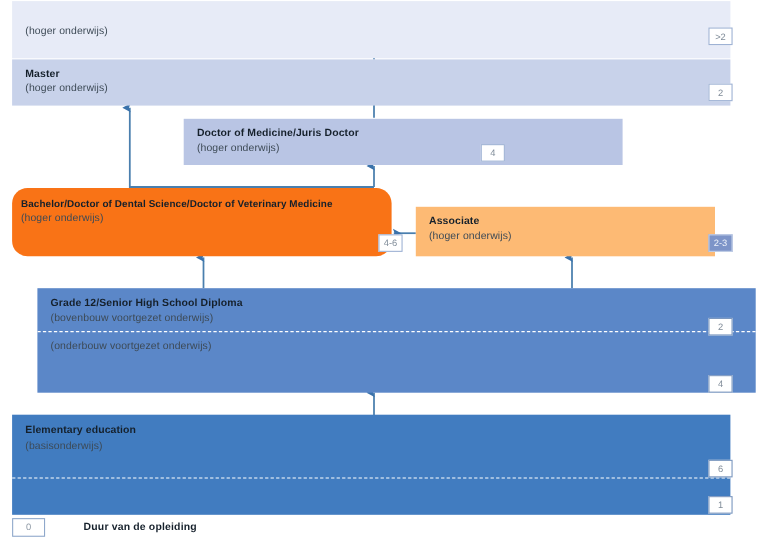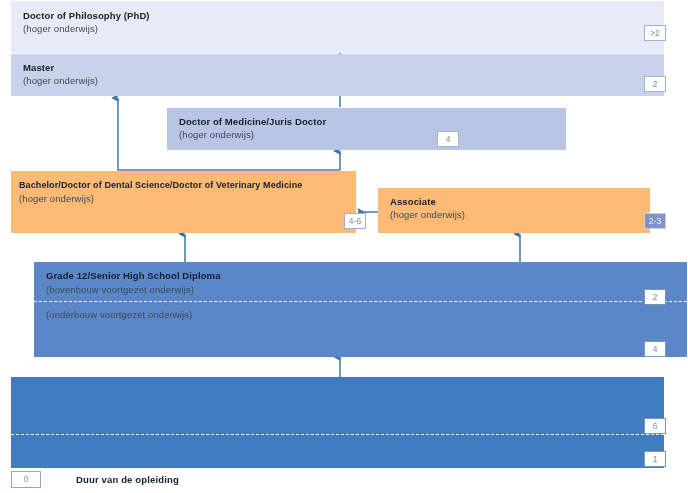--- a/index.html
+++ b/index.html
@@ -130,38 +130,37 @@
     <line x1="378" y1="212" x2="358" y2="212" stroke="#4a7fae" stroke-width="1.6" marker-end="url(#arrowLeftM)"></line>
 
     <line x1="185" y1="262" x2="185" y2="234" stroke="#4a7fae" stroke-width="1.6" marker-end="url(#arrowUp)"></line>
 
     <line x1="520" y1="262" x2="520" y2="234" stroke="#4a7fae" stroke-width="1.6" marker-end="url(#arrowUp)"></line>
 
     <line x1="340" y1="378" x2="340" y2="357" stroke="#4a7fae" stroke-width="1.6" marker-end="url(#arrowUp)"></line>
   </svg>
 
   <div class="level-box" style="left:11px; top:1px; width:653px; height:52px; background:#e7ebf7;">
-    <div class="box-title" style="left:12px; top:9px;">Doctor of Philosophy (PhD)</div>
     <div class="box-sub" style="left:12px; top:22px;">(hoger onderwijs)</div>
   </div>
   <div class="badge light-border" style="left:644px; top:25px;">&gt;2</div>
 
   <div class="level-box" style="left:11px; top:54px; width:653px; height:42px; background:#c8d2ea;">
     <div class="box-title" style="left:12px; top:8px;">Master</div>
     <div class="box-sub" style="left:12px; top:21px;">(hoger onderwijs)</div>
   </div>
   <div class="badge light-border" style="left:644px; top:76px;">2</div>
 
   <div class="level-box" style="left:167px; top:108px; width:399px; height:42px; background:#b9c5e4;">
     <div class="box-title" style="left:12px; top:8px;">Doctor of Medicine/Juris Doctor</div>
     <div class="box-sub" style="left:12px; top:21px;">(hoger onderwijs)</div>
   </div>
   <div class="badge light-border" style="left:437px; top:131px;">4</div>
 
-  <div class="level-box" style="left:11px; top:171px; width:345px; height:62px; background:#fdba74;">
+  <div class="level-box" style="left:11px; top:171px; width:345px; height:62px; background:#f97316;border-radius:14px;">
     <div class="box-title" style="left:8px; top:9px; font-size:9px;">Bachelor/Doctor of Dental Science/Doctor of Veterinary Medicine</div>
     <div class="box-sub" style="left:8px; top:22px;">(hoger onderwijs)</div>
   </div>
   <div class="badge light-border" style="left:344px; top:213px;">4-6</div>
 
   <div class="level-box" style="left:378px; top:188px; width:272px; height:45px; background:#fdba74;">
     <div class="box-title" style="left:12px; top:8px;">Associate</div>
     <div class="box-sub" style="left:12px; top:21px;">(hoger onderwijs)</div>
   </div>
   <div class="badge" style="left:644px; top:213px; background:#7d94c8; border-color:#c5d1e8; color:#eef2fa;">2-3</div>
@@ -173,20 +172,24 @@
     </div>
     <div class="divider-dashed" style="left:0px; top:39px; width:653px;"></div>
     <div class="sub-label-group" style="top:47px;">
       <div class="box-sub">(onderbouw voortgezet onderwijs)</div>
     </div>
   </div>
   <div class="badge" style="left:644px; top:289px;">2</div>
   <div class="badge" style="left:644px; top:341px;">4</div>
 
   <div class="level-box" style="left:11px; top:377px; width:653px; height:91px; background:#417cc0;">
+    <div class="sub-label-group" style="top:9px;">
+      <div class="box-title">Elementary education</div>
+      <div class="box-sub">(basisonderwijs)</div>
+    </div>
     <div class="divider-dashed" style="left:0px; top:57px; width:653px;"></div>
   </div>
   <div class="badge" style="left:644px; top:418px;">6</div>
   <div class="badge" style="left:644px; top:451px;">1</div>
 
   <div class="legend-row">
     <div class="legend-badge">0</div>
     <div class="legend-text">Duur van de opleiding</div>
   </div>
 

